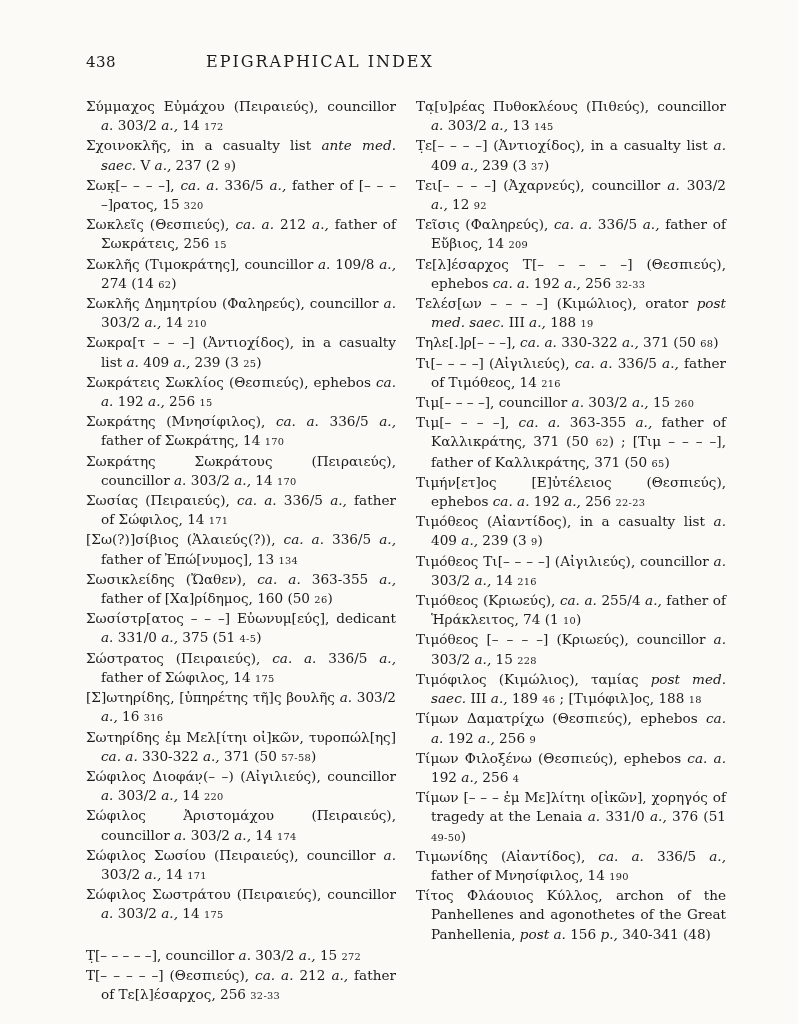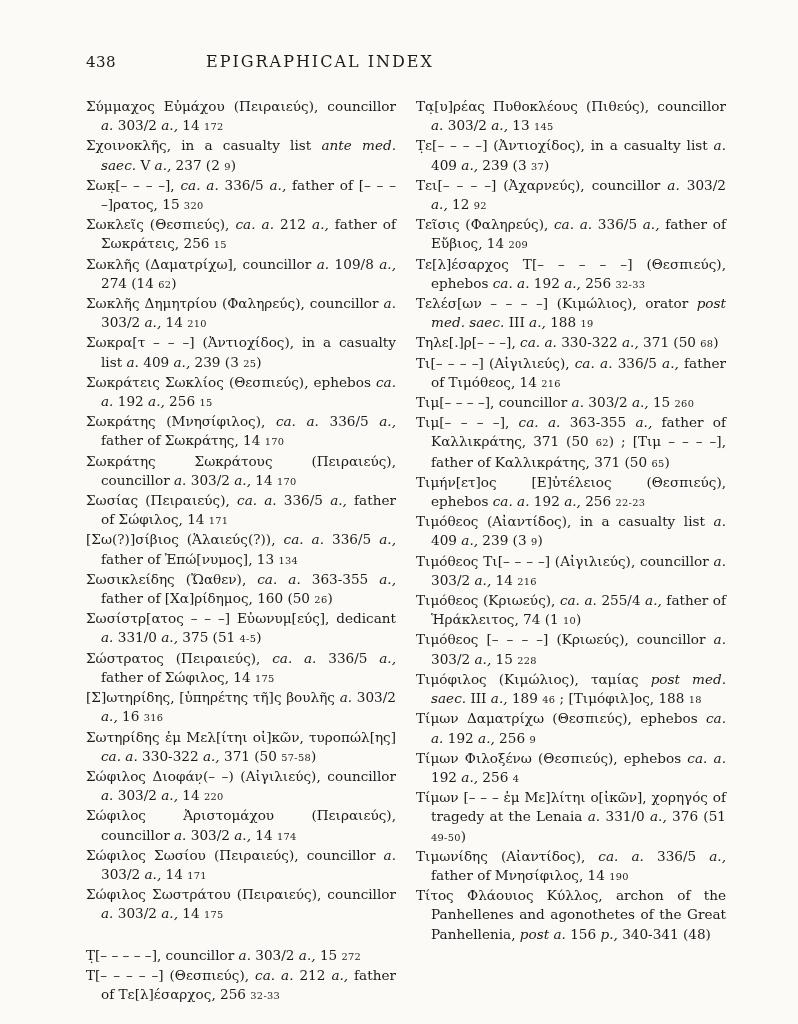--- a/index.html
+++ b/index.html
@@ -66,21 +66,21 @@
   <div class="header">
     <div class="page-number">438</div>
     <div class="page-title">EPIGRAPHICAL INDEX</div>
   </div>
   <div class="columns">
     <div class="col">
         <p class="entry"><span>Σύμμαχος Εὐμάχου (Πειραιεύς), councillor </span><span class="i">a.</span><span> 303/2 </span><span class="i">a.,</span><span> 14 </span><span class="r">172</span></p>
         <p class="entry"><span>Σχοινοκλῆς, in a casualty list </span><span class="i">ante med. saec.</span><span> V </span><span class="i">a.,</span><span> 237 (2 </span><span class="r">9</span><span>)</span></p>
         <p class="entry"><span>Σωκ̣[– – – –], </span><span class="i">ca. a.</span><span> 336/5 </span><span class="i">a.,</span><span> father of [– – – –]ρατος, 15 </span><span class="r">320</span></p>
         <p class="entry"><span>Σωκλεῖς (Θεσπιεύς), </span><span class="i">ca. a.</span><span> 212 </span><span class="i">a.,</span><span> father of Σωκράτεις, 256 </span><span class="r">15</span></p>
-        <p class="entry"><span>Σωκλῆς (Δαματρίχω], councillor </span><span class="i">a.</span><span> 109/8 </span><span class="i">a.,</span><span> 274 (14 </span><span class="r">62</span><span>)</span></p>
+        <p class="entry"><span>Σωκλῆς (Τιμοκράτης], councillor </span><span class="i">a.</span><span> 109/8 </span><span class="i">a.,</span><span> 274 (14 </span><span class="r">62</span><span>)</span></p>
         <p class="entry"><span>Σωκλῆς Δημητρίου (Φαληρεύς), councillor </span><span class="i">a.</span><span> 303/2 </span><span class="i">a.,</span><span> 14 </span><span class="r">210</span></p>
         <p class="entry"><span>Σωκρα[τ – – –] (Ἀντιοχίδος), in a casualty list </span><span class="i">a.</span><span> 409 </span><span class="i">a.,</span><span> 239 (3 </span><span class="r">25</span><span>)</span></p>
         <p class="entry"><span>Σωκράτεις Σωκλίος (Θεσπιεύς), ephebos </span><span class="i">ca. a.</span><span> 192 </span><span class="i">a.,</span><span> 256 </span><span class="r">15</span></p>
         <p class="entry"><span>Σωκράτης (Μνησίφιλος), </span><span class="i">ca. a.</span><span> 336/5 </span><span class="i">a.,</span><span> father of Σωκράτης, 14 </span><span class="r">170</span></p>
         <p class="entry"><span>Σωκράτης Σωκράτους (Πειραιεύς), councillor </span><span class="i">a.</span><span> 303/2 </span><span class="i">a.,</span><span> 14 </span><span class="r">170</span></p>
         <p class="entry"><span>Σωσίας (Πειραιεύς), </span><span class="i">ca. a.</span><span> 336/5 </span><span class="i">a.,</span><span> father of Σώφιλος, 14 </span><span class="r">171</span></p>
         <p class="entry"><span>[Σω(?)]σίβιος (Ἁλαιεύς(?)), </span><span class="i">ca. a.</span><span> 336/5 </span><span class="i">a.,</span><span> father of Ἐπώ[νυμος], 13 </span><span class="r">134</span></p>
         <p class="entry"><span>Σωσικλείδης (Ὤαθεν), </span><span class="i">ca. a.</span><span> 363-355 </span><span class="i">a.,</span><span> father of [Χα]ρίδημος, 160 (50 </span><span class="r">26</span><span>)</span></p>
         <p class="entry"><span>Σωσίστρ[ατος – – –] Εὐωνυμ[εύς], dedicant </span><span class="i">a.</span><span> 331/0 </span><span class="i">a.,</span><span> 375 (51 </span><span class="r">4-5</span><span>)</span></p>
         <p class="entry"><span>Σώστρατος (Πειραιεύς), </span><span class="i">ca. a.</span><span> 336/5 </span><span class="i">a.,</span><span> father of Σώφιλος, 14 </span><span class="r">175</span></p>

